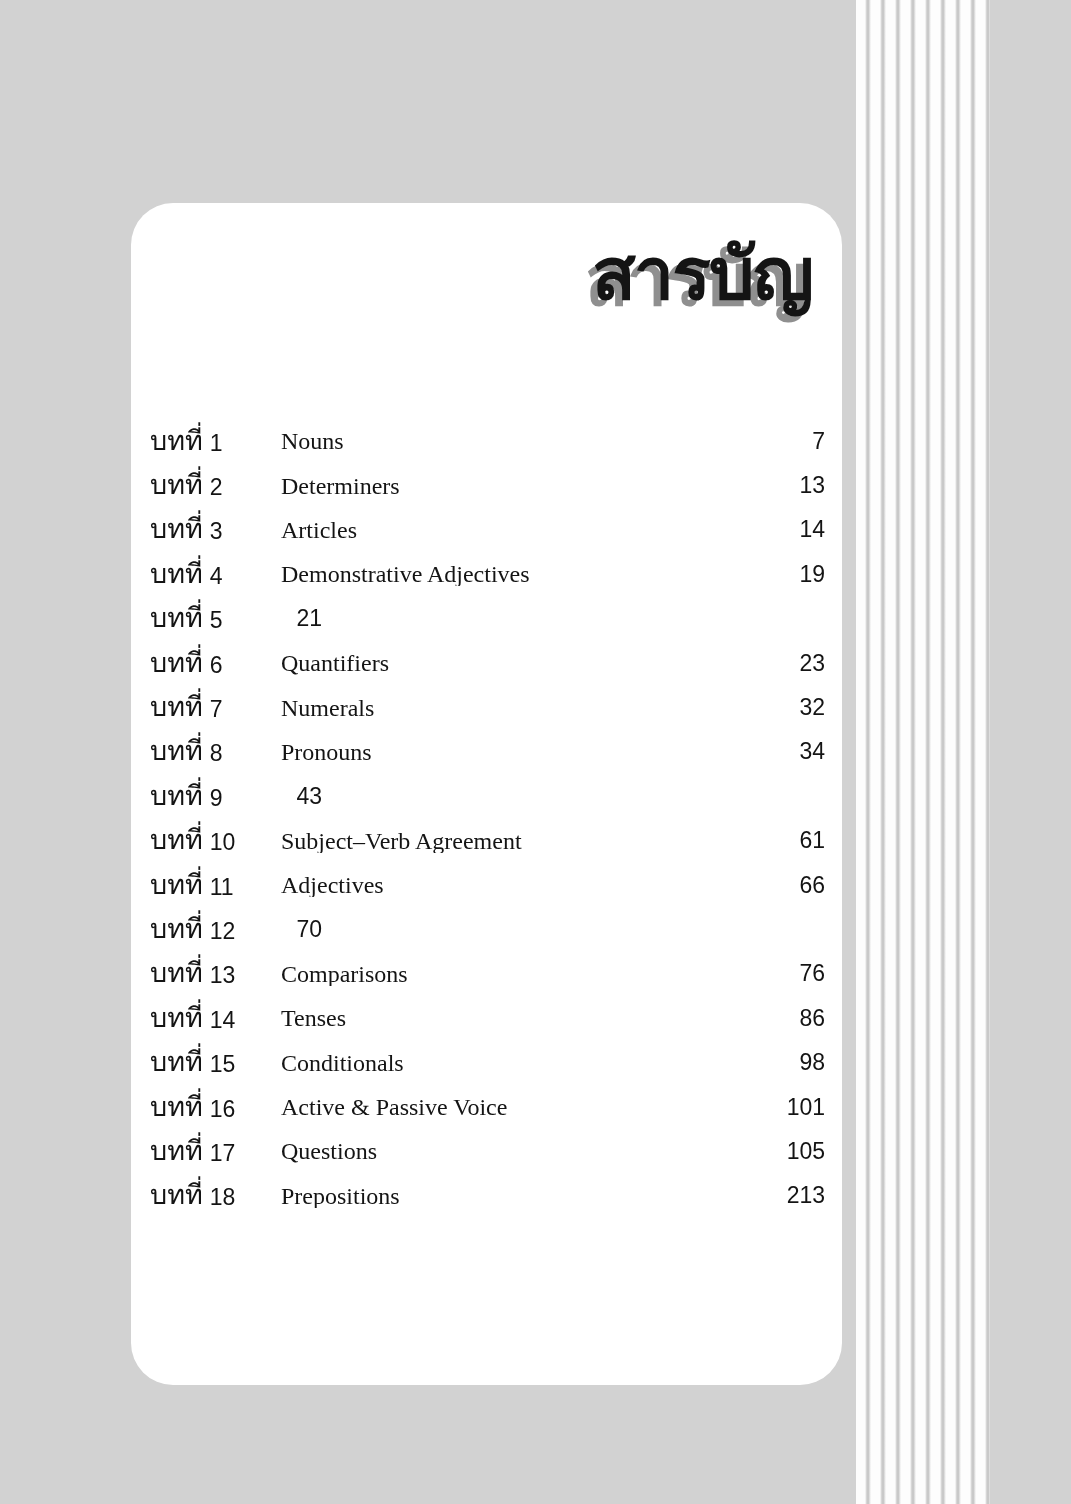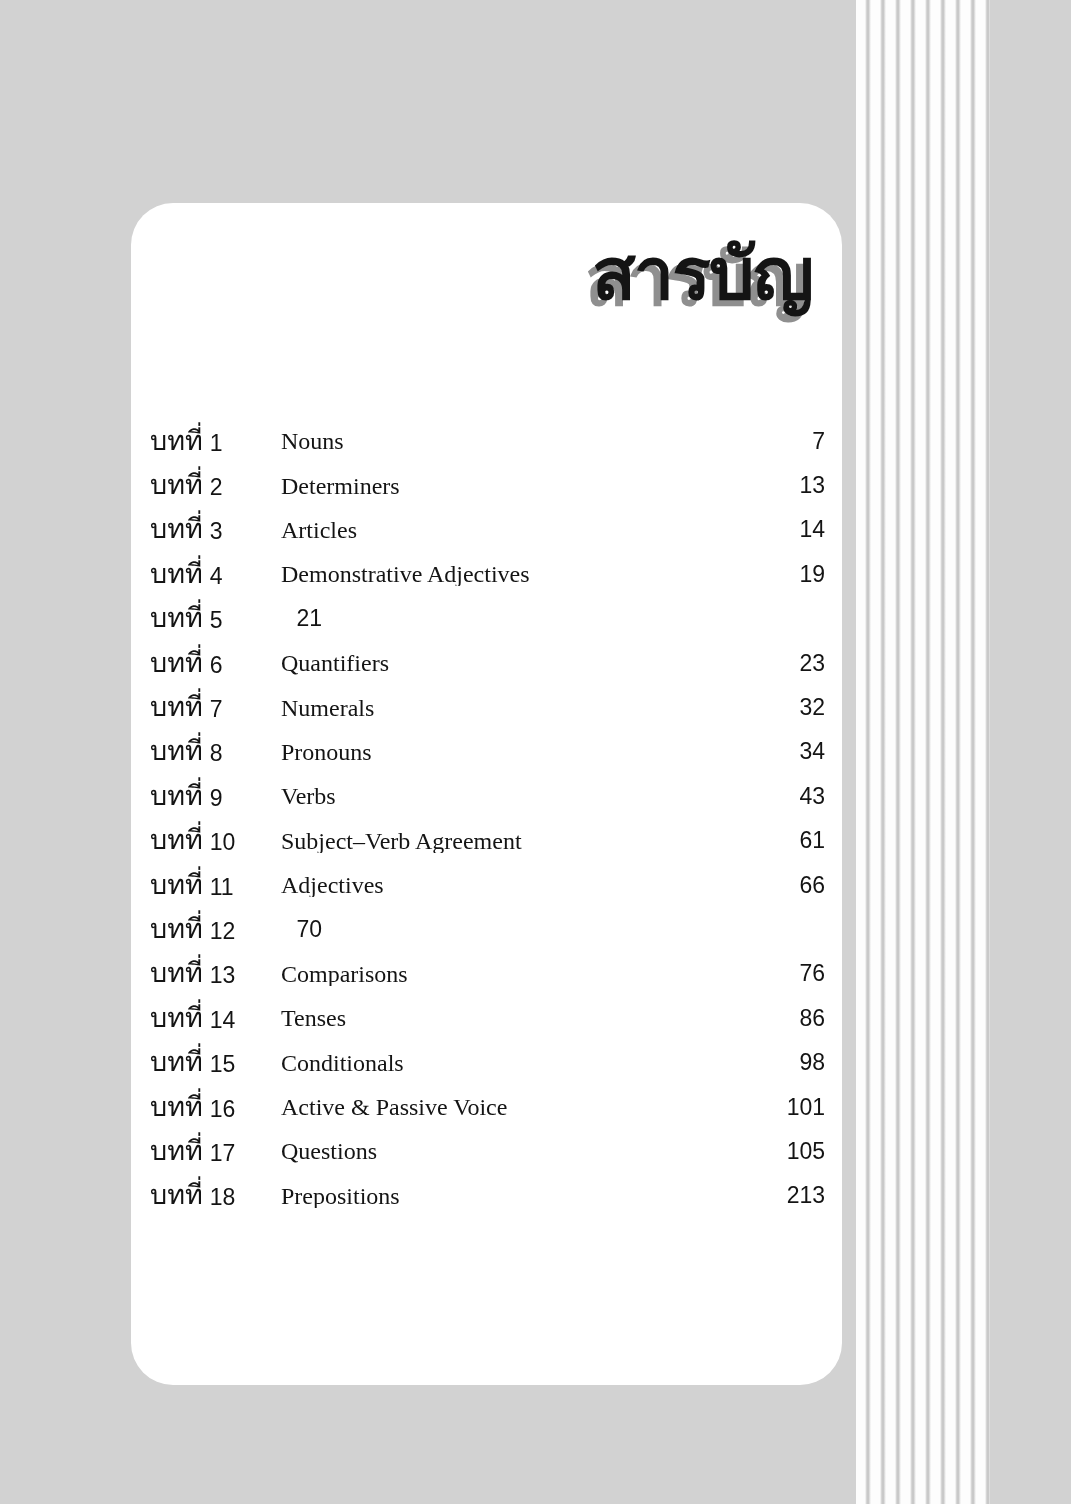--- a/index.html
+++ b/index.html
@@ -187,21 +187,20 @@
     </span>
     <span class="ttl">Pronouns</span>
     <span class="pg">34</span>
   </div>
 
   <div class="row">
     <span class="chap">
       <span class="chap-prefix">บทที่</span>
       <span class="chap-no">9</span>
     </span>
-    <span class="ttl">Verbs</span>
     <span class="pg">43</span>
   </div>
 
   <div class="row">
     <span class="chap">
       <span class="chap-prefix">บทที่</span>
       <span class="chap-no">10</span>
     </span>
     <span class="ttl">Subject–Verb Agreement</span>
     <span class="pg">61</span>

